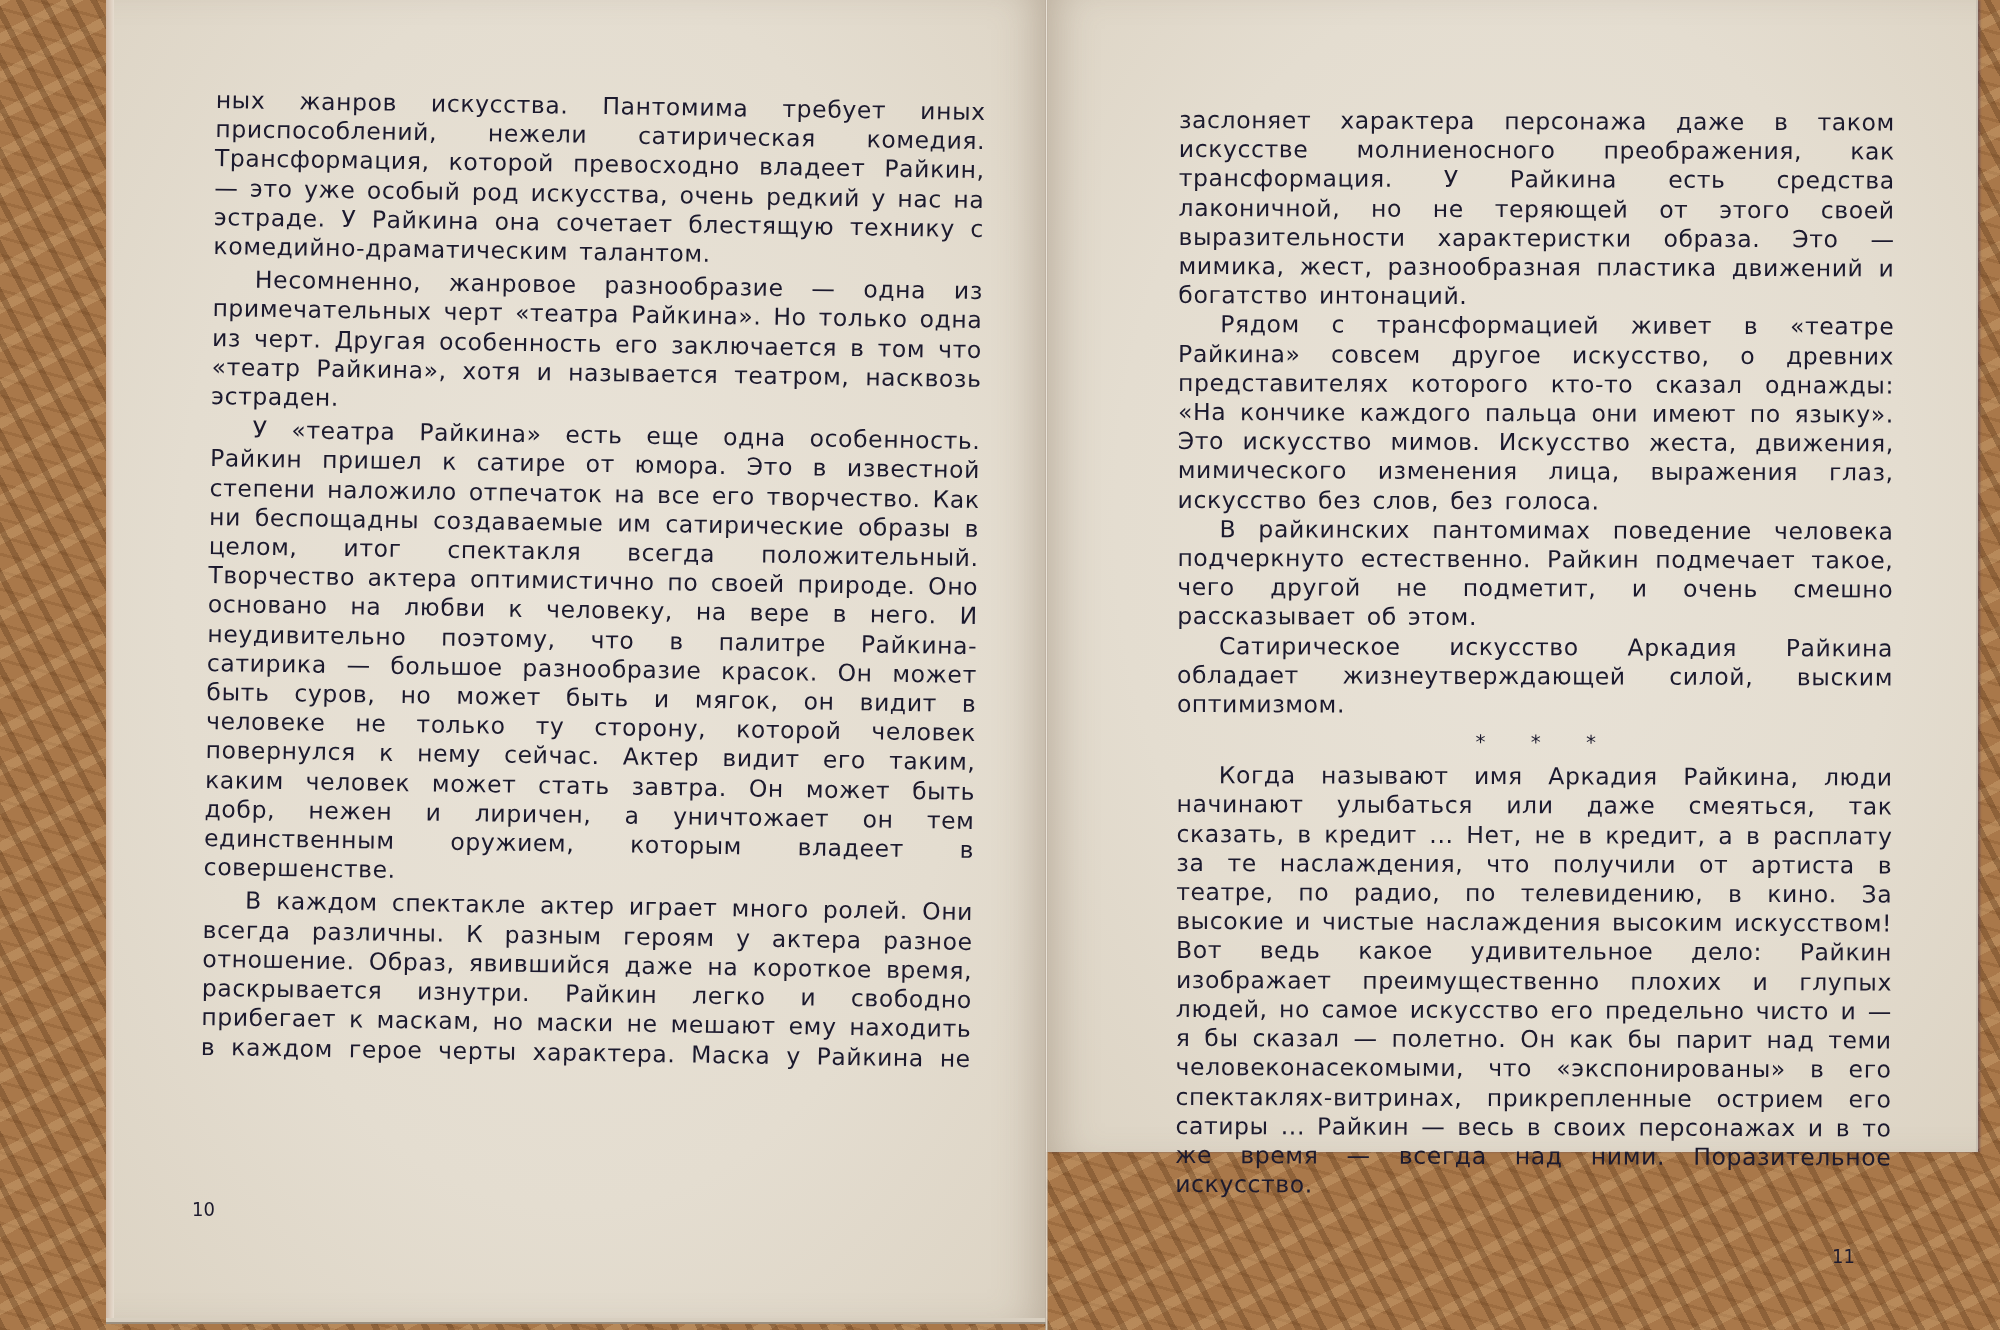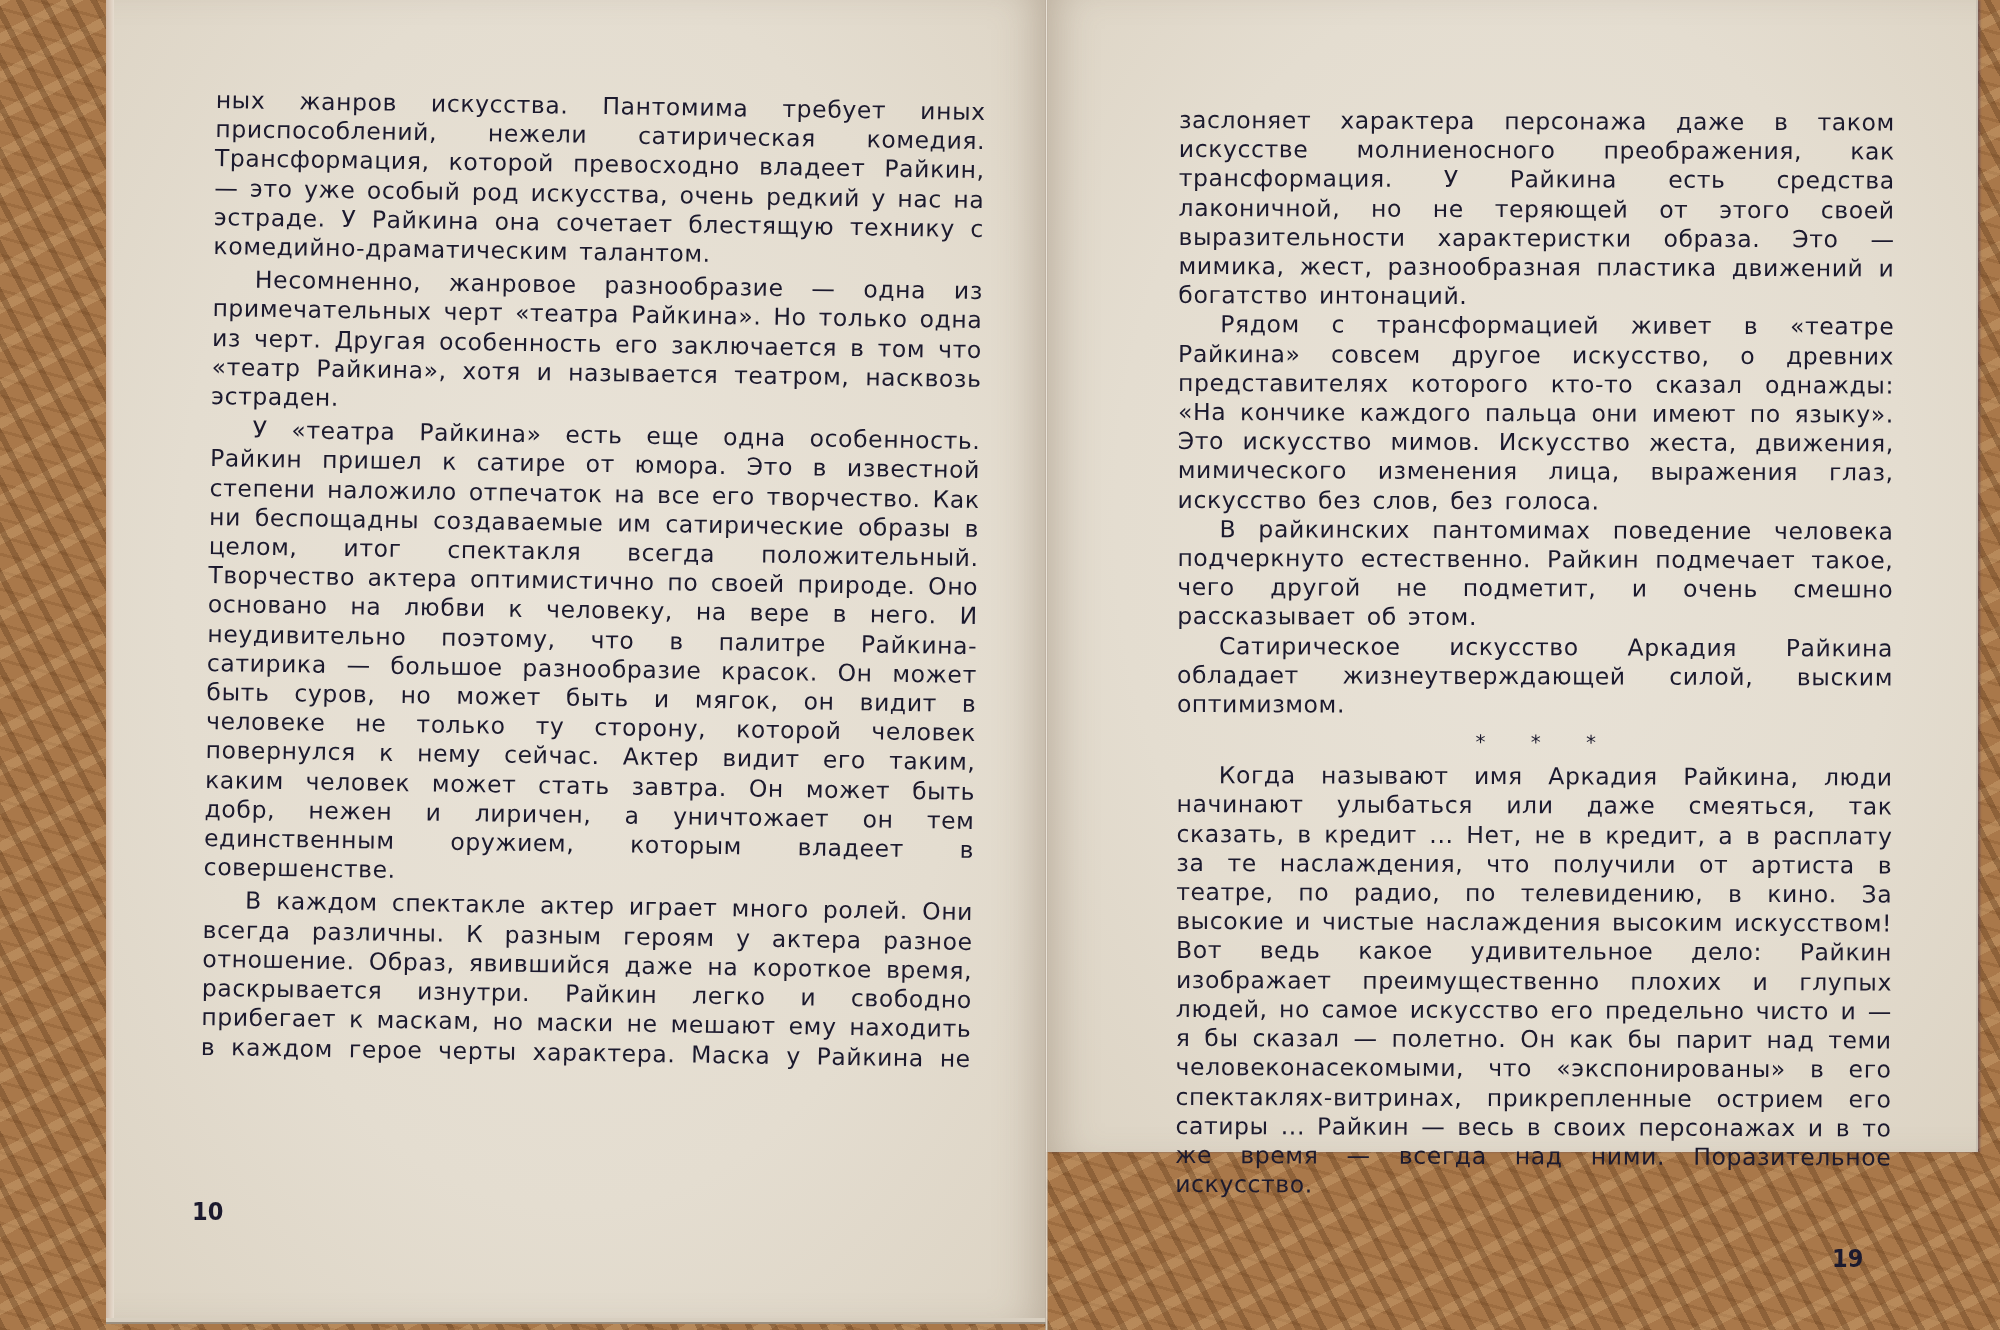--- a/index.html
+++ b/index.html
@@ -47,21 +47,21 @@
   .text-right { left: 133px; top: 106px; width: 716px; transform: rotate(0.2deg); transform-origin: 0 0; }
   .text-block p { margin: 0; }
   .text-block p.indent { text-indent: 42px; }
   .text-block p.first { text-indent: 0; }
   .text-block .gap { margin-top: 4px; }
   .separator {
     text-align: center; letter-spacing: 18px; font-size: 20px; line-height: 36px;
     margin: 4px 0 2px 0; padding-left: 20px;
   }
   .page-number {
-    position: absolute; font-size: 25px; font-weight: bold; color: #1c1a2e;
+    position: absolute; font-size: 20px; font-weight: normal; color: #1c1a2e;
     font-family: "DejaVu Sans Condensed", "DejaVu Sans", sans-serif;
   }
   .pn-left { left: 86px; top: 1197px; }
   .pn-right { left: 786px; top: 1244px; }
   .last-line { text-align-last: justify; }
 </style>
 </head>
 <body>
 
 <div class="book">
@@ -78,17 +78,17 @@
 
   <div class="page page-right">
     <div class="text-block text-right">
       <p class="first">заслоняет характера персонажа даже в таком искусстве молниеносного преображения, как трансформация. У Райкина есть средства лаконичной, но не теряющей от этого своей выразительности характеристки образа. Это — мимика, жест, разнообразная пластика движений и богатство интонаций.</p>
       <p class="indent">Рядом с трансформацией живет в «театре Райкина» совсем другое искусство, о древних представителях которого кто-то сказал однажды: «На кончике каждого пальца они имеют по языку». Это искусство мимов. Искусство жеста, движения, мимического изменения лица, выражения глаз, искусство без слов, без голоса.</p>
       <p class="indent">В райкинских пантомимах поведение человека подчеркнуто естественно. Райкин подмечает такое, чего другой не подметит, и очень смешно рассказывает об этом.</p>
       <p class="indent">Сатирическое искусство Аркадия Райкина обладает жизнеутверждающей силой, выским оптимизмом.</p>
       <div class="separator">* * *</div>
       <p class="indent">Когда называют имя Аркадия Райкина, люди начинают улыбаться или даже смеяться, так сказать, в кредит ... Нет, не в кредит, а в расплату за те наслаждения, что получили от артиста в театре, по радио, по телевидению, в кино. За высокие и чистые наслаждения высоким искусством! Вот ведь какое удивительное дело: Райкин изображает преимущественно плохих и глупых людей, но самое искусство его предельно чисто и — я бы сказал — полетно. Он как бы парит над теми человеконасекомыми, что «экспонированы» в его спектаклях-витринах, прикрепленные острием его сатиры ... Райкин — весь в своих персонажах и в то же время — всегда над ними. Поразительное искусство.</p>
     </div>
-    <div class="page-number pn-right">19</div>
+    <div class="page-number pn-right">11</div>
   </div>
 
   <div class="fold-crease"></div>
 </div>
 
 </body></html>

